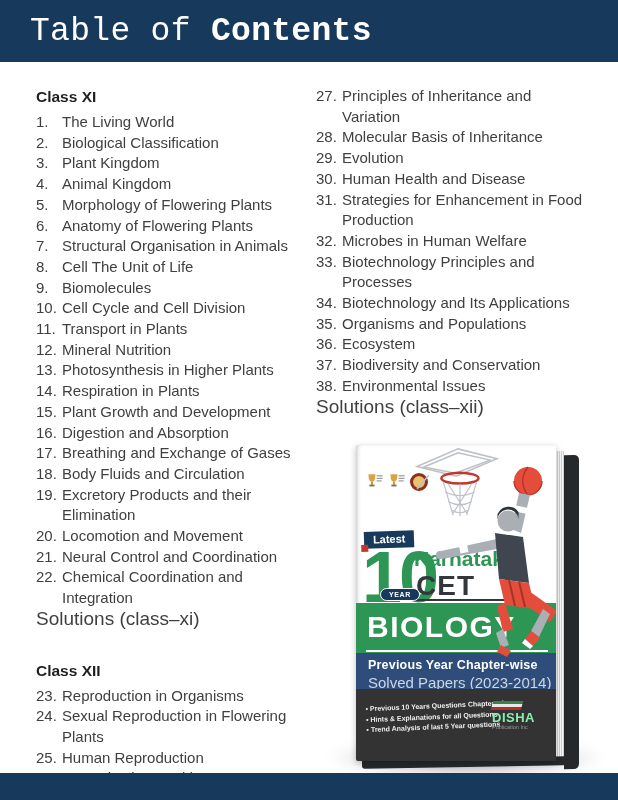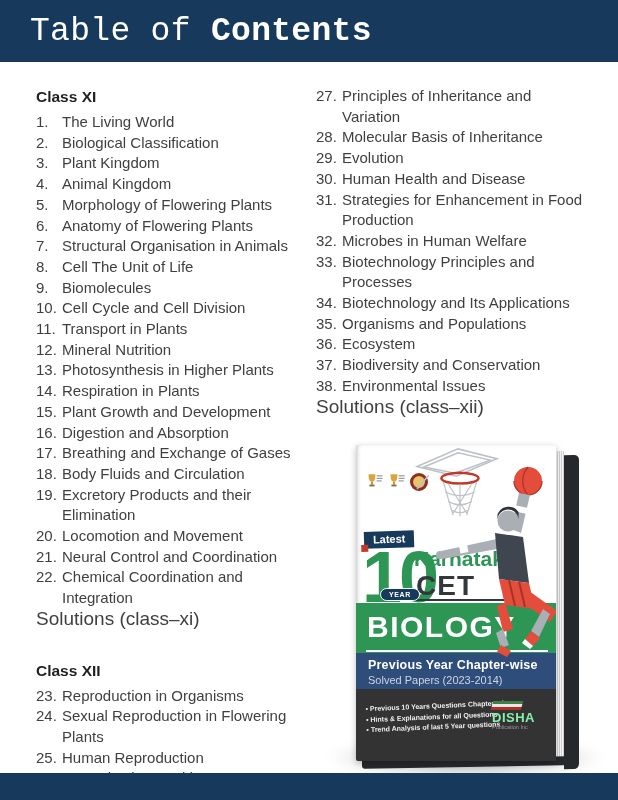--- a/index.html
+++ b/index.html
@@ -54,21 +54,21 @@
     display:flex;flex-direction:column;
   }
   .c-white{position:relative;height:158px;flex:none;}
   .c-green{position:relative;height:50px;flex:none;background:var(--green,#2e9655);}
   .c-green::after{content:"";position:absolute;left:10px;right:8px;bottom:1px;height:2px;background:#fff;}
   .c-navy{position:relative;height:36px;flex:none;background:var(--cover-navy,#2e4d7a);
     padding:5px 0 0 12px;box-sizing:border-box;}
   .c-dark{position:relative;flex:1;background:var(--charcoal,#333333);}
   .subject-title{font-size:30px;font-weight:700;color:#fff;letter-spacing:1.5px;padding:7px 0 0 11px;}
   .series1{font-size:12.5px;font-weight:700;color:#fff;letter-spacing:.2px;}
-  .series2{font-size:11px;color:#cdd6e4;margin-top:2px;}
+  .series2{font-size:15px;color:#cdd6e4;margin-top:2px;}
   
   .badges{position:absolute;left:10px;top:26px;display:flex;gap:5px;align-items:center;}
   .seal{width:18px;height:18px;border-radius:50%;border:3px solid #8d2f23;box-sizing:border-box;
     background:radial-gradient(circle,#e9c46d 0 55%,#c89a4a);}
   .hoop{position:absolute;left:52px;top:0px;}
   .player{position:absolute;right:-6px;top:14px;z-index:3;}
   .latest-badge{
     position:absolute;left:8px;top:86px;background:var(--navy,#173a5c);color:#fff;
     font-size:11px;font-weight:700;padding:2px 9px 3px;transform:rotate(-2deg);z-index:2;
   }

